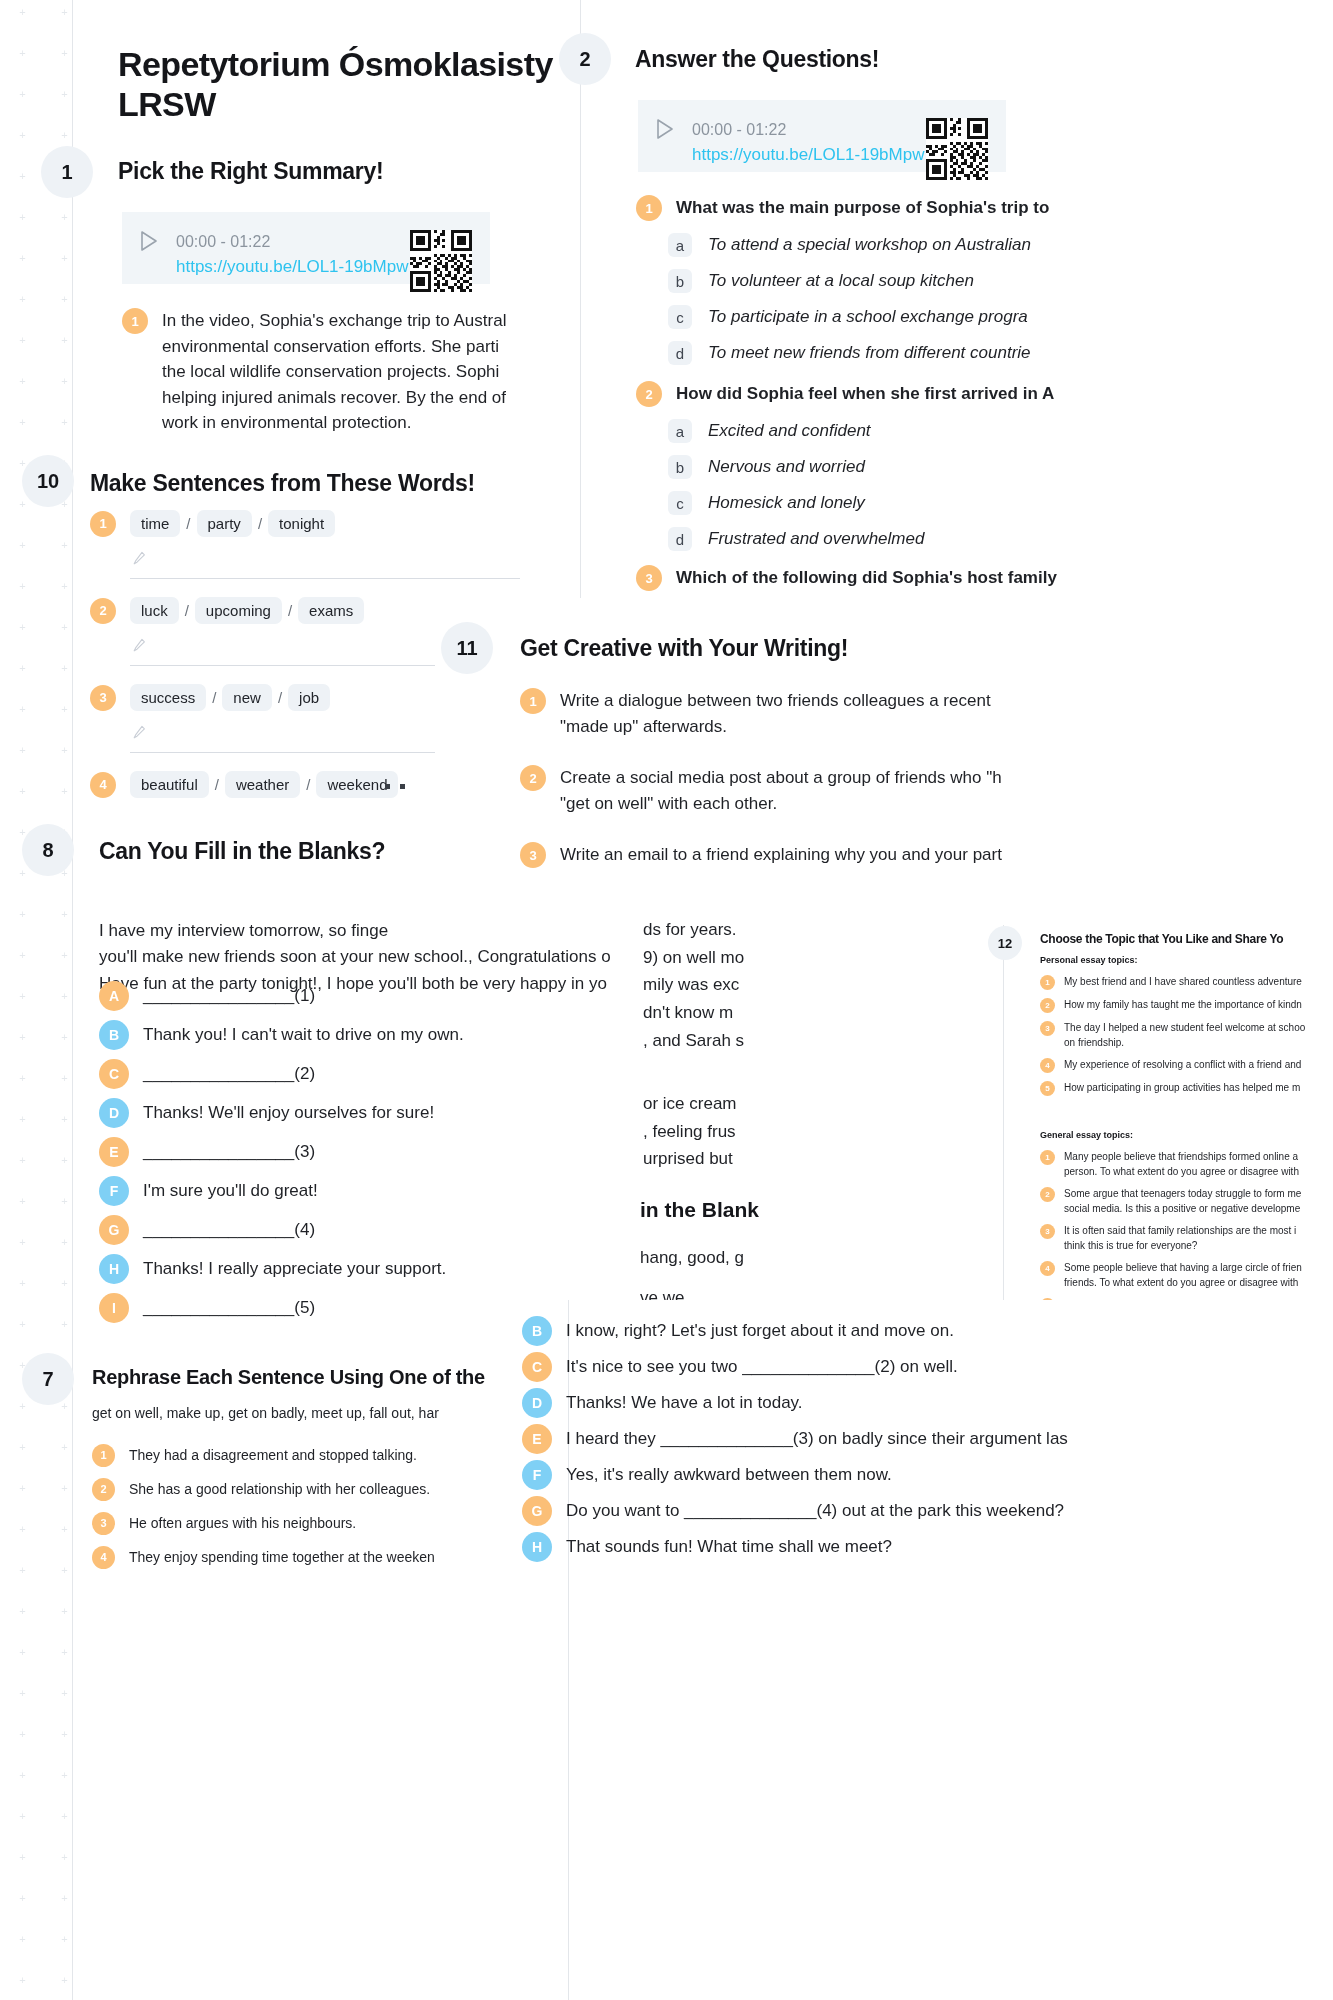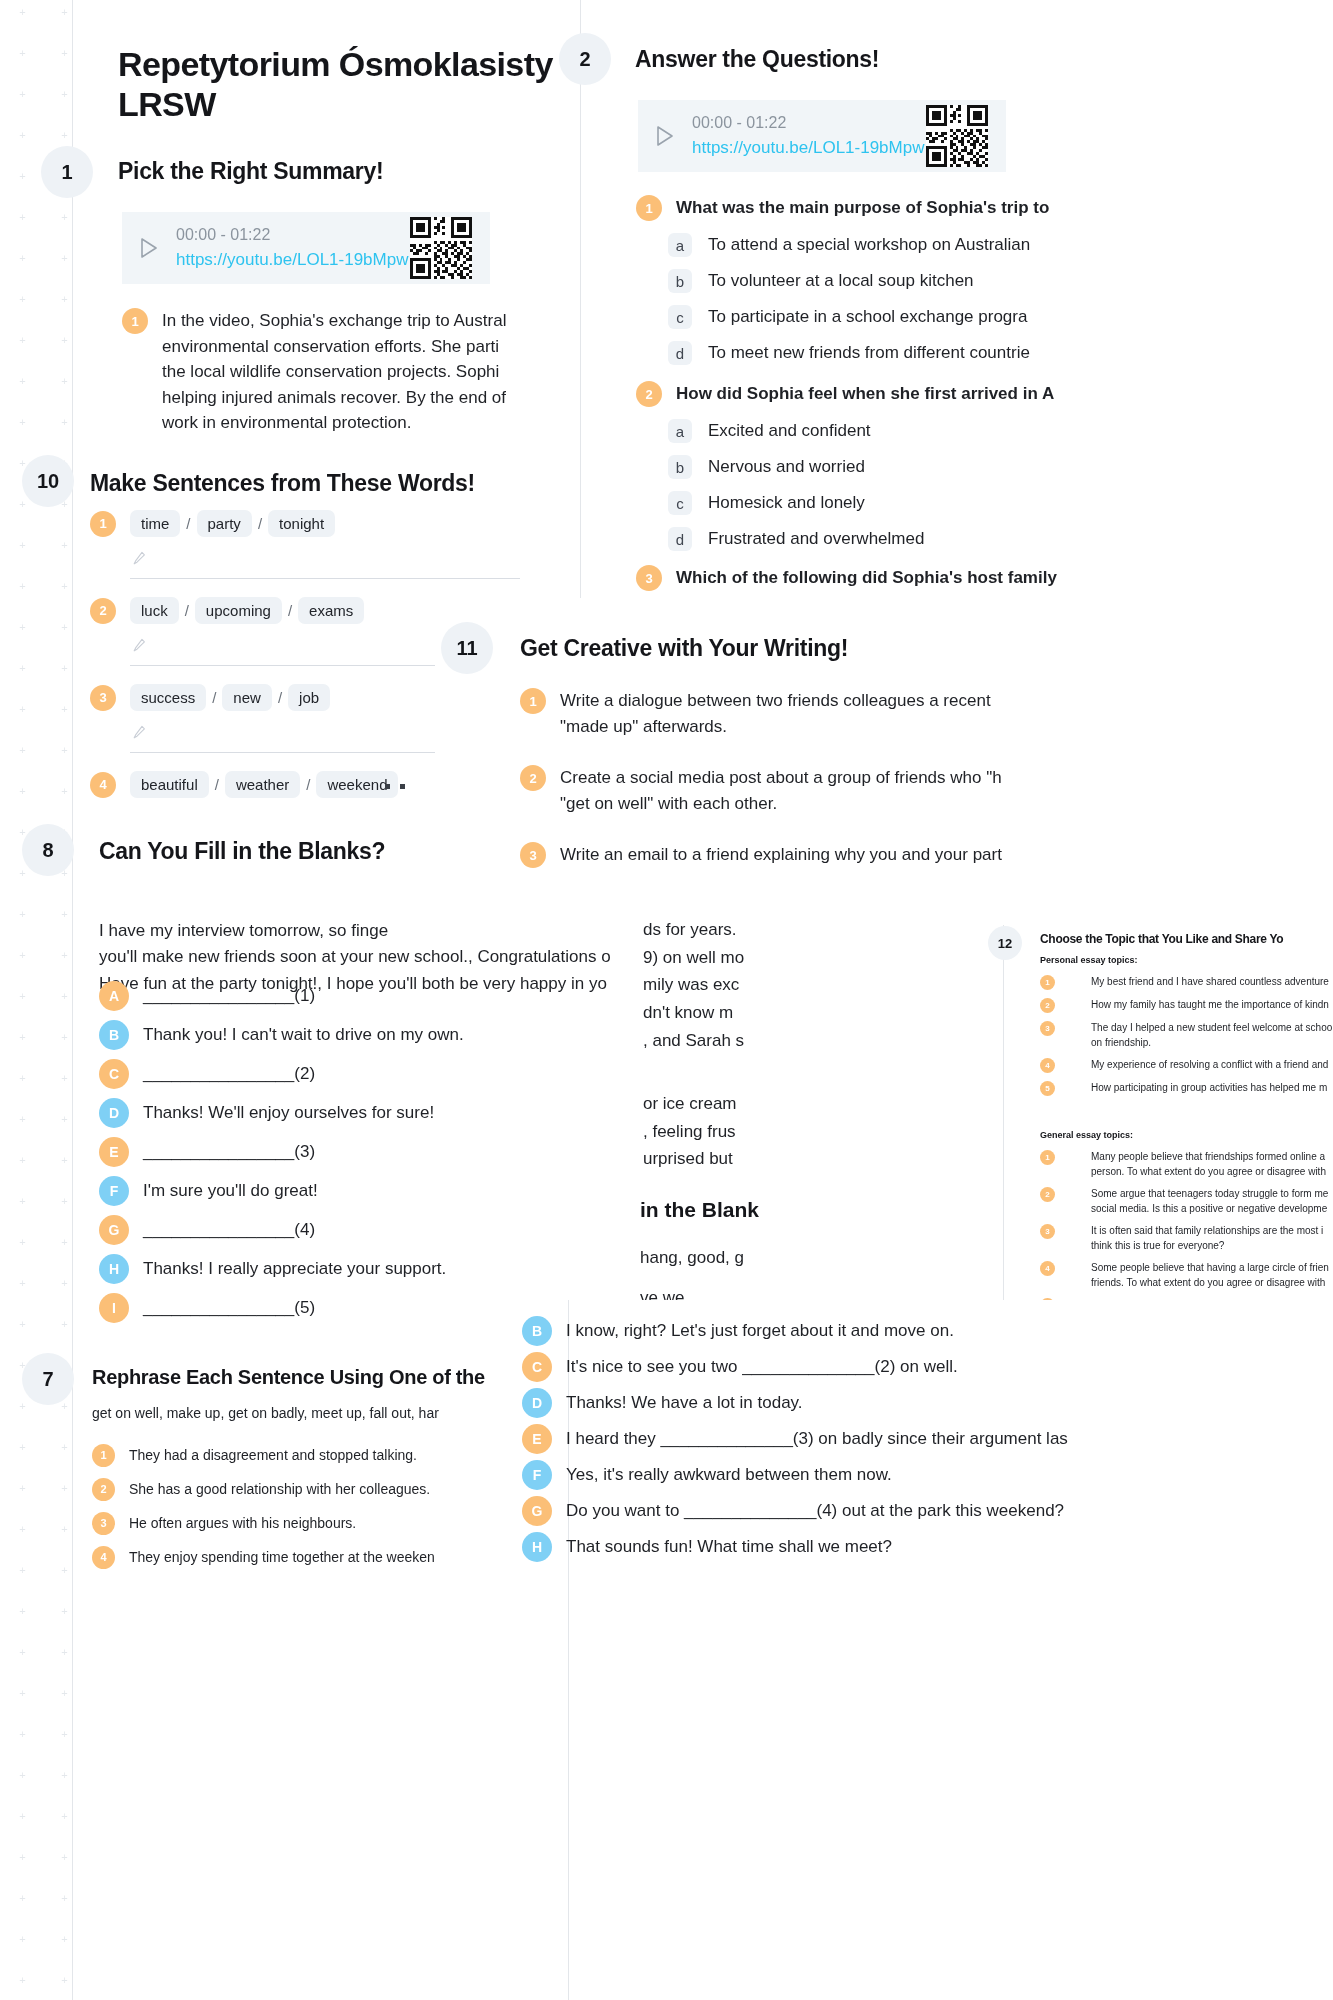--- a/index.html
+++ b/index.html
@@ -42,21 +42,21 @@
   .sec-title {
     font-size: 23px; font-weight: 800; letter-spacing: -0.3px; color: #15161a;
     white-space: nowrap;
   }
   .sec-title.sm { font-size: 12px; }
 
   
   .media-box {
     position: absolute;
     background: #f1f5f8; border-radius: 0;
-    display: flex; align-items: center; padding: 18px 18px;
+    display: flex; align-items: flex-start; padding: 18px 18px;
   }
   .play-wrap { position:relative; width:18px; height:22px; margin-right:18px; flex:none;}
   .play-wrap svg { position:absolute; left:0; top:0;}
   .media-text { flex: 1 1 auto; min-width: 0; }
   .media-time { font-size: 16px; color: #8b949e; line-height: 1.5; }
   .media-url { font-size: 17px; color: #2ec3ef; line-height: 1.5; white-space: nowrap; }
   .qr { width: 62px; height: 62px; flex: none; margin-left: 12px; }
 
   
   .num-dot {
@@ -65,29 +65,29 @@
     font-size: 13px; font-weight: 600;
     display: flex; align-items: center; justify-content: center;
   }
   .num-dot.blue { background: #7fd0f5; }
   .num-dot.tiny { width: 15px; height: 15px; font-size: 8px; }
   .num-dot.lg { width: 30px; height: 30px; font-size: 14px; }
 
   .row { display: flex; align-items: flex-start; gap: 14px; }
   .body-txt { font-size: 17px; line-height: 1.5; color: #1f2126; }
   .body-txt.bold { font-weight: 700; }
-  .body-txt.small { font-size: 10px; line-height: 1.45; margin-left: 27px; }
+  .body-txt.small { font-size: 10px; line-height: 1.45; }
 
   .opt-row { display: flex; align-items: center; gap: 16px; margin-left: 32px; }
   .opt-key {
     flex: none; width: 24px; height: 24px; border-radius: 6px;
     background: #eef2f6; color: #404650;
     font-size: 15px; display: flex; align-items: center; justify-content: center;
   }
-  .opt-txt { font-size: 17px; color: #1f2126; white-space: nowrap; }
+  .opt-txt { font-size: 17px; color: #1f2126; white-space: nowrap; font-style: italic; }
 
   .chip {
     display: inline-block; background: #eef2f6; border-radius: 7px;
     padding: 5px 11px; font-size: 15px; color: #22252b;
   }
   .slash { color: #6c737c; font-size: 15px; margin: 0 6px; }
 
   .writeline {
     border-bottom: 1px solid #d9dde3; height: 30px; position: relative;
   }

